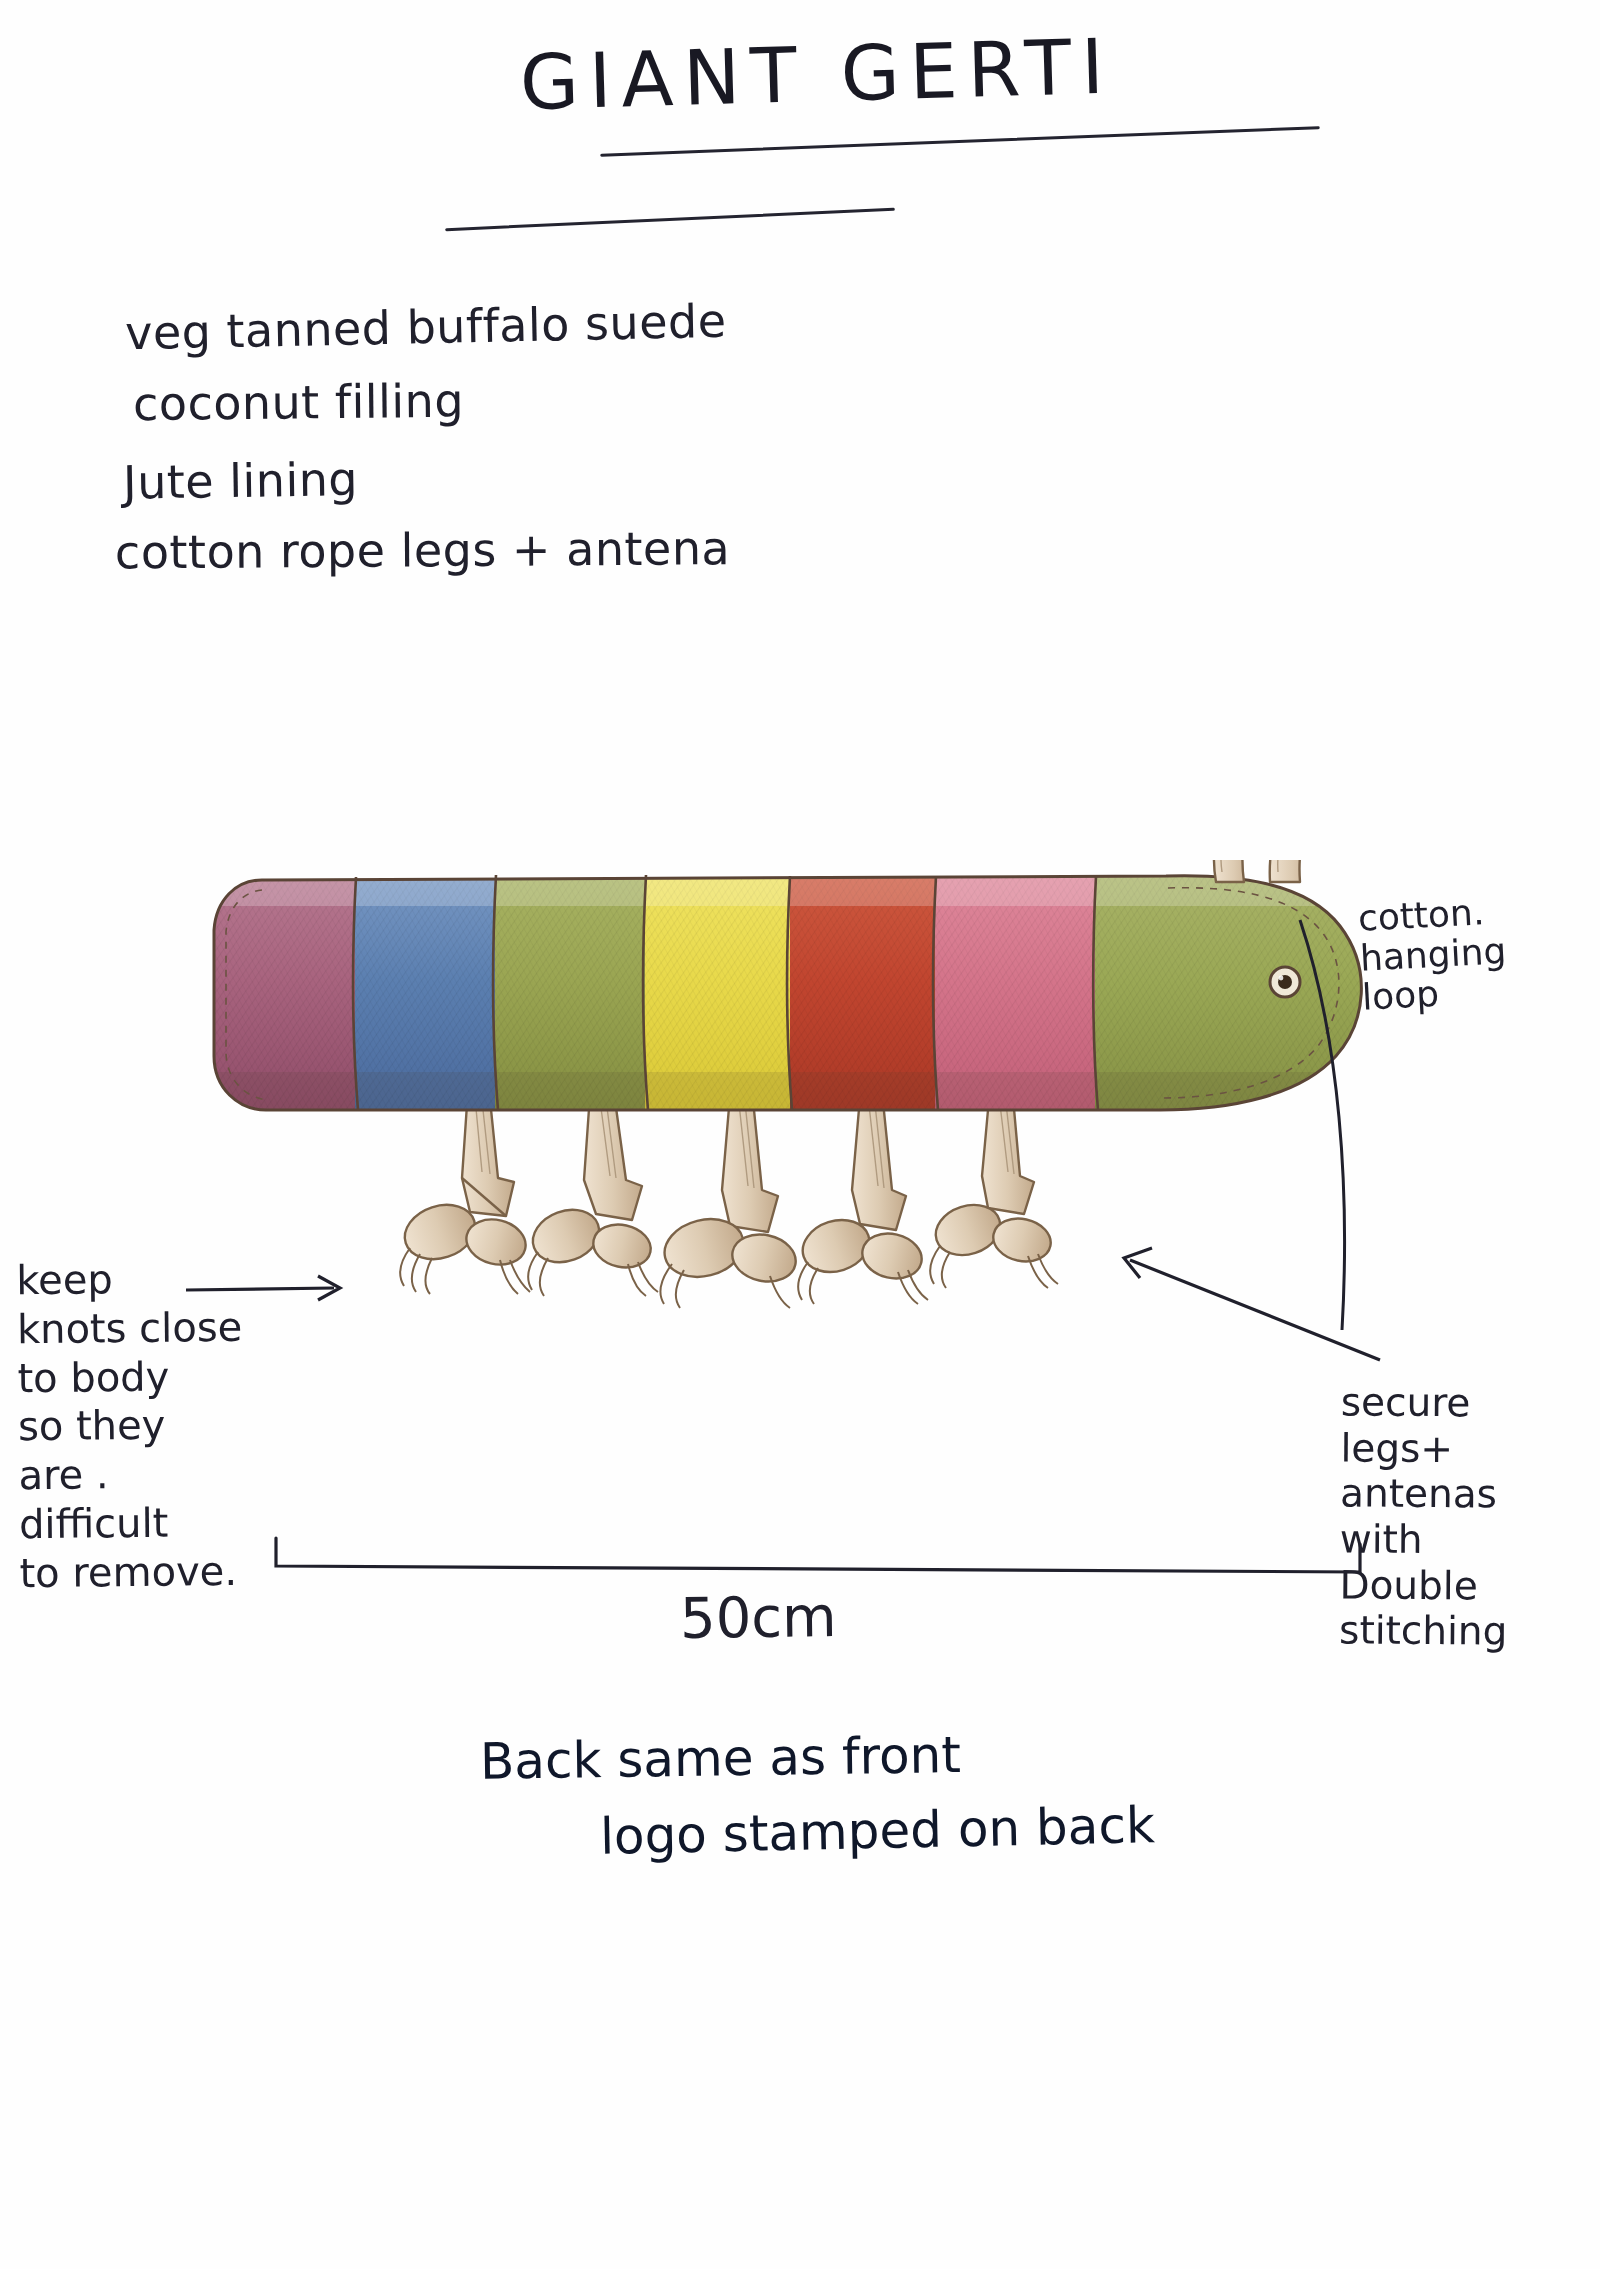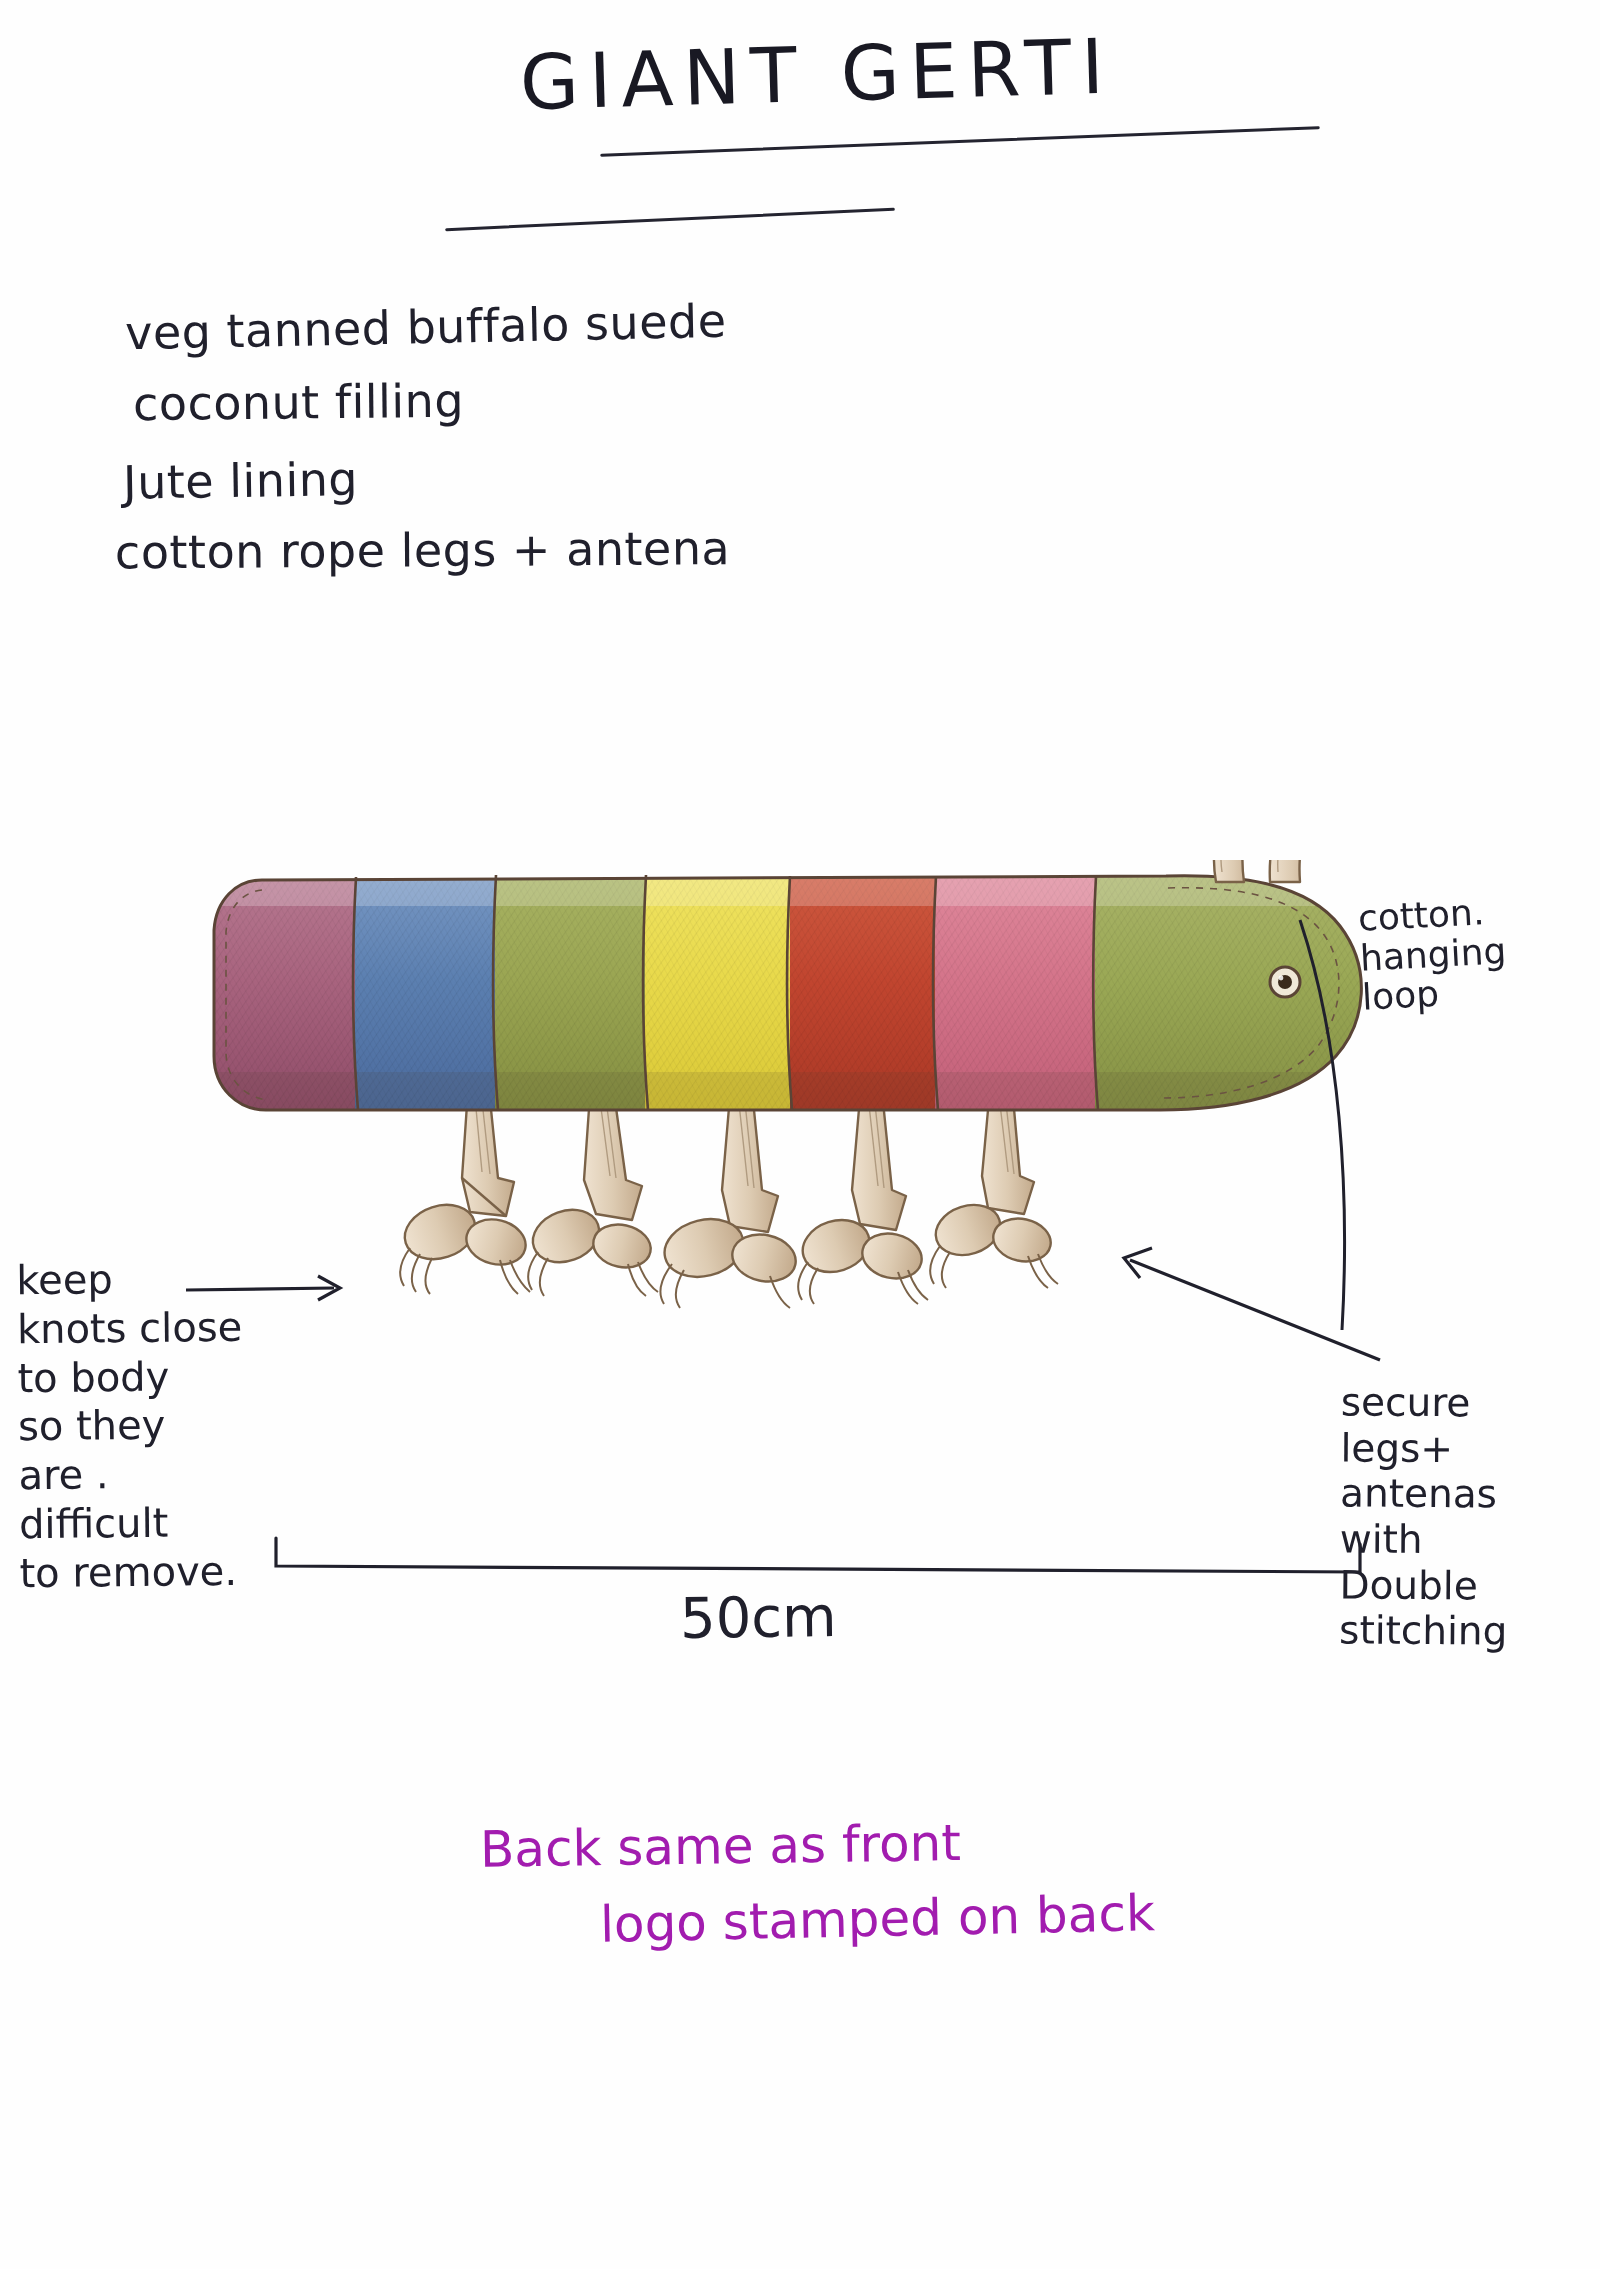--- a/index.html
+++ b/index.html
@@ -133,22 +133,22 @@
   #measure-svg {
     position: absolute;
     left: 260px;
     top: 1520px;
   }
 
   
   #footer-notes {
     position: absolute;
     left: 480px;
-    top: 1820px;
-    color: #a21caf;
+    top: 1732px;
+    color: #0f172a;
   }
   .foot-line {
     font-size: 50px;
     line-height: 1;
     white-space: nowrap;
   }
   .foot-line:nth-child(1) { margin-left: 0px;  transform: rotate(-0.8deg); margin-bottom: 24px; }
   .foot-line:nth-child(2) { margin-left: 120px; transform: rotate(-1.2deg); }
 </style>
 </head>

